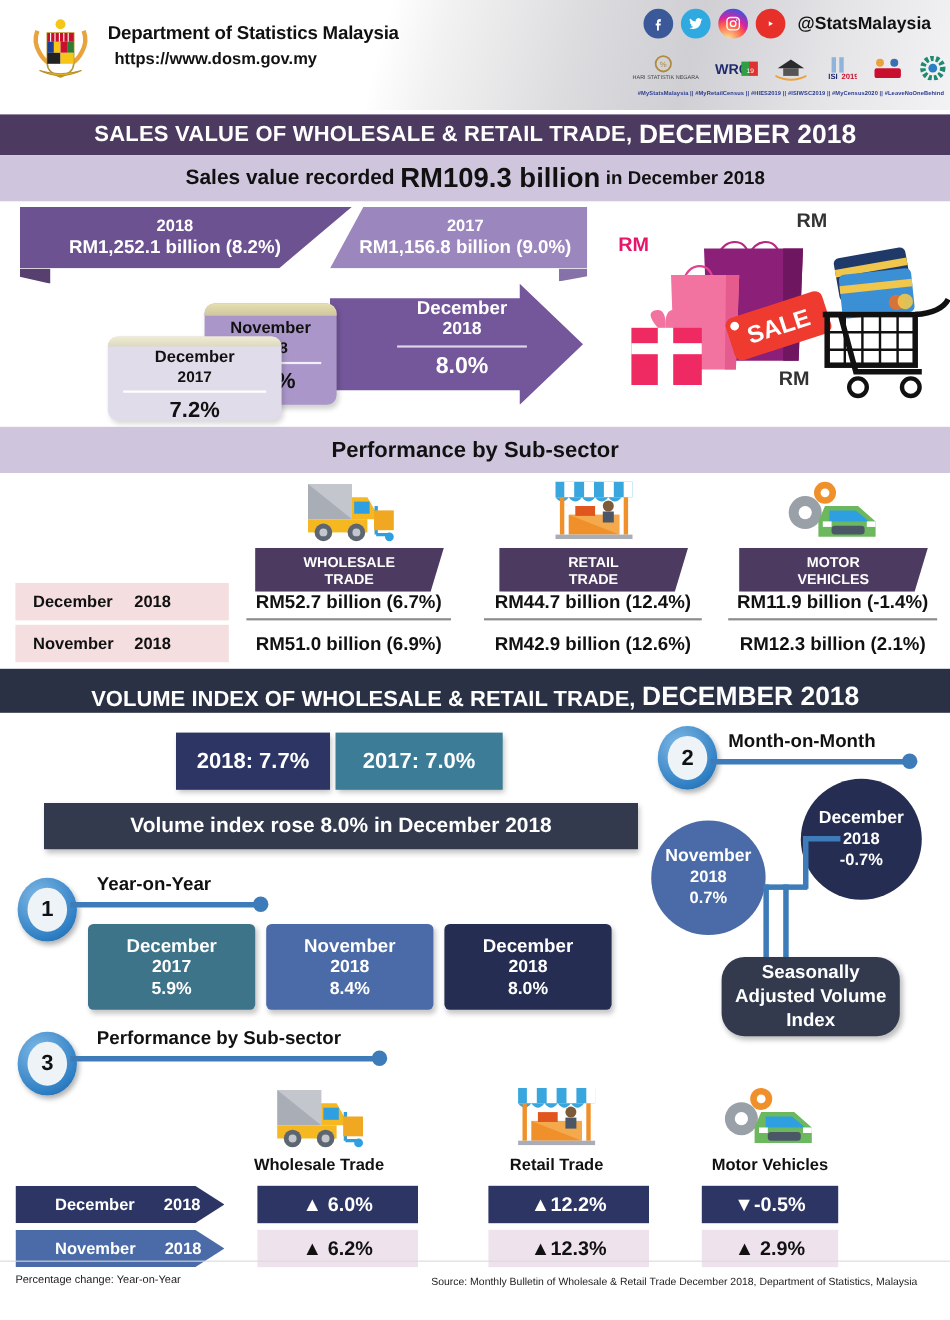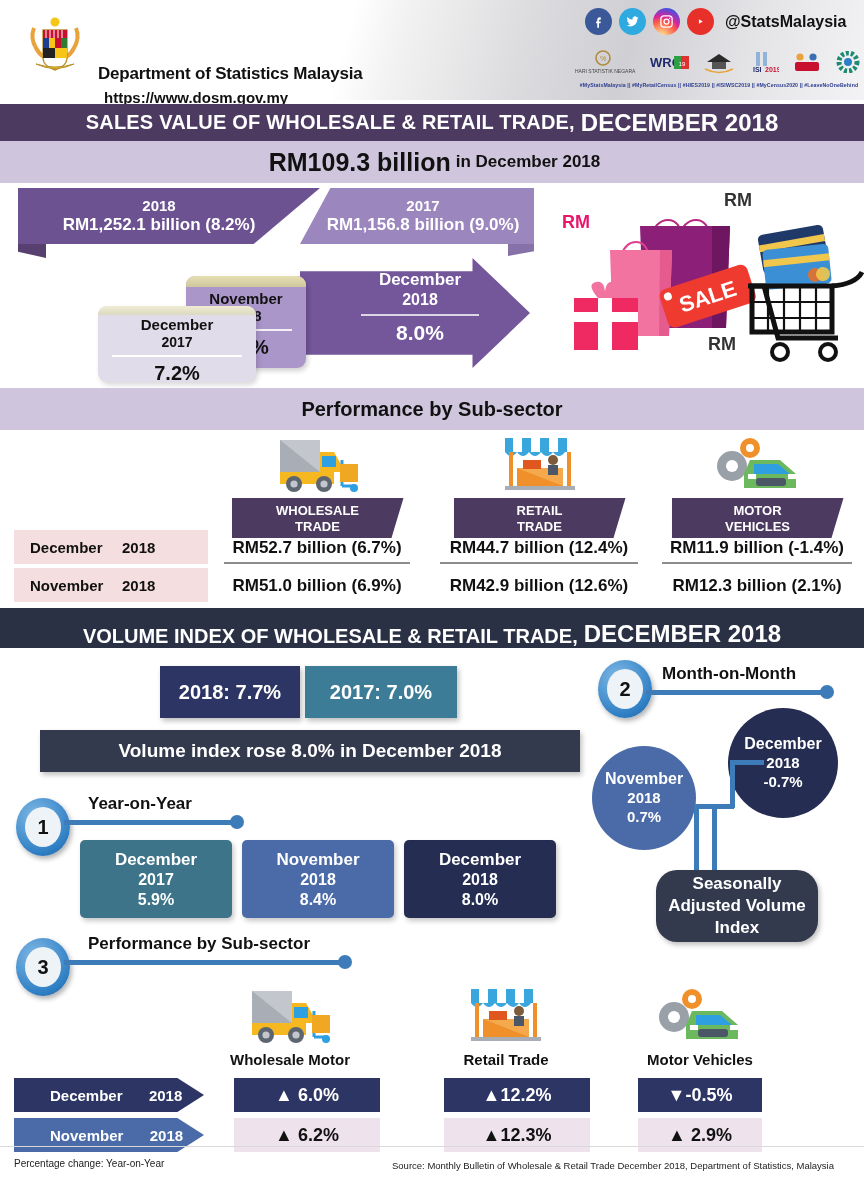--- a/index.html
+++ b/index.html
@@ -8,21 +8,21 @@
     font-family: "Liberation Sans", sans-serif;
     background: #ffffff;
     overflow: hidden;
   }
   .page { position: relative; width: 864px; height: 1200px; background: #fff; }
 
   
   .header { position: absolute; left:0; top:0; width:864px; height:100px;
             background: linear-gradient(105deg, #ffffff 0%, #ffffff 40%, #f2f2f2 46%, #e9e9ea 52%, #dcdcdf 60%, #cfcfd4 72%, #e4e4e7 86%, #f3f3f5 100%); }
   .crest { position:absolute; left:24px; top:14px; width:62px; height:62px; }
-  .dept-block { position:absolute; left:98px; top:20px;margin-top:44px; }
+  .dept-block { position:absolute; left:98px; top:20px; }
   .dept-title { font-size:17px; font-weight:bold; color:#111; letter-spacing:-0.2px; }
   .dept-url { font-size:15px; font-weight:bold; color:#111; margin-top:5px; margin-left:6px; }
 
   .social { position:absolute; left:585px; top:8px; display:flex; align-items:center; gap:7px; }
   .soc-ic { width:27px; height:27px; border-radius:50%; display:flex; align-items:center; justify-content:center; }
   .soc-fb { background:#3b5998; }
   .soc-tw { background:#2eaae1; }
   .soc-ig { background: radial-gradient(circle at 30% 107%, #fdf497 0%, #fd5949 45%, #d6249f 60%, #285AEB 90%); }
   .soc-yt { background:#e8302b; }
   .handle { font-size:16px; font-weight:bold; color:#111; margin-left:4px; }
@@ -281,20 +281,21 @@
       </div>
     </div>
     <div class="hashline">#MyStatsMalaysia || #MyRetailCensus || #HIES2019 || #ISIWSC2019 || #MyCensus2020 || #LeaveNoOneBehind</div>
   </div>
 
   <div class="bar-sales">
     <span class="t1">SALES VALUE OF WHOLESALE &amp; RETAIL TRADE,</span>
     <span class="t2">DECEMBER 2018</span>
   </div>
   <div class="bar-sub">
+    <span class="s1">Sales value recorded</span>
     <span class="s2">RM109.3 billion</span>
     <span class="s3">in December 2018</span>
   </div>
 
   <div class="yr-wrap">
     <div class="yr-left"></div>
     <div class="yr-left-tail"></div>
     <div class="yr-right"></div>
     <div class="yr-right-tail"></div>
     <div class="yr-txt yr-txt-l">
@@ -568,21 +569,21 @@
           <rect x="50" y="22" width="14" height="11" fill="#2e9fe0"></rect>
           <circle cx="22" cy="50" r="8" fill="#5d6670"></circle>
             <circle cx="22" cy="50" r="3.6" fill="#c3c7cd"></circle>
           <circle cx="52" cy="50" r="8" fill="#5d6670"></circle>
             <circle cx="52" cy="50" r="3.6" fill="#c3c7cd"></circle>
           <path d="M70 26 v26 M70 52 h12" stroke="#2e9fe0" stroke-width="3" fill="none"></path>
           <rect x="68" y="30" width="18" height="18" fill="#f0a823"></rect>
           <circle cx="82" cy="54" r="4" fill="#2e9fe0"></circle>
         </svg>
       </div>
-      <div class="nm">Wholesale Motor</div>
+      <div class="nm">Wholesale Trade</div>
     </div>
 
     <div class="subcol" style="left:406px; top:370px;">
       <div class="ic">
         <svg width="86" height="66" viewBox="0 0 86 60">
           <path d="M8 4 h70 v14 h-70 z" fill="#3aa6de"></path>
           <g fill="#ffffff">
               <rect x="16" y="4" width="9" height="14"></rect>
               <rect x="34" y="4" width="9" height="14"></rect>
               <rect x="52" y="4" width="9" height="14"></rect>

